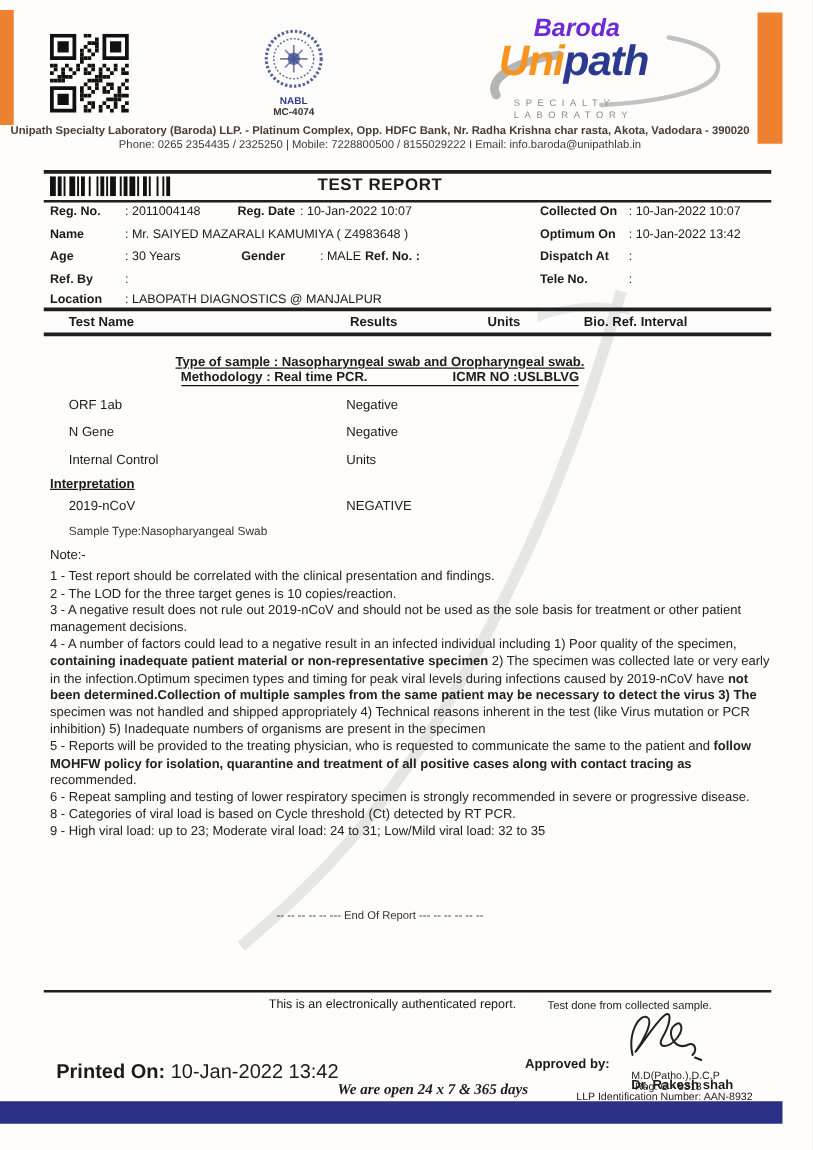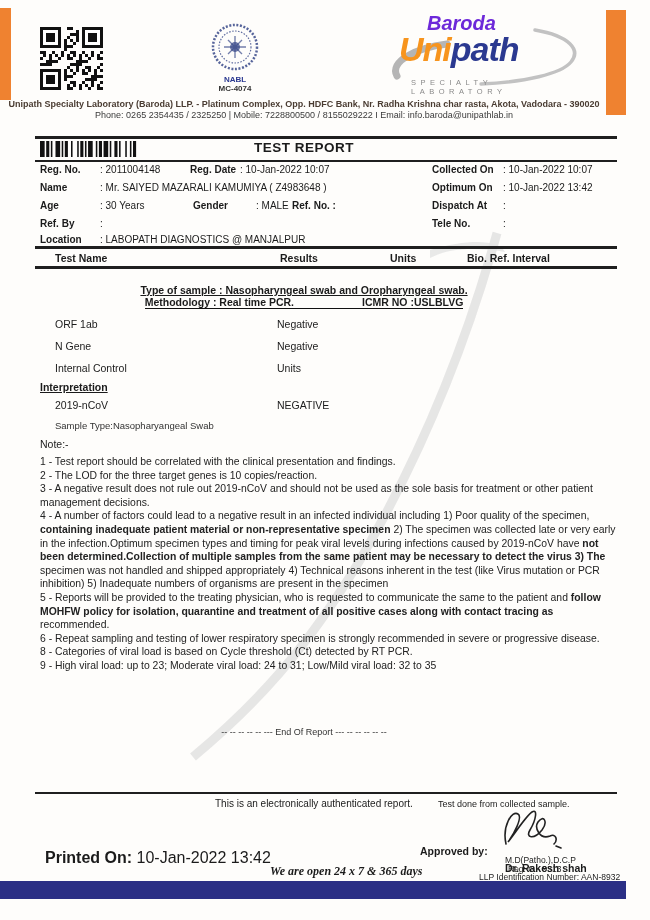--- a/index.html
+++ b/index.html
@@ -290,19 +290,19 @@
 
   <div class="abs" style="left:45px;top:849px;font-size:16px;">
     <span class="b">Printed On:</span>
     <span>10-Jan-2022 13:42</span>
   </div>
 
   <div class="abs b" style="left:420px;top:845px;font-size:10.5px;">Approved by:</div>
   <div class="abs b" style="left:505px;top:843px;font-size:10.5px;margin-top:19px;">Dr. Rakesh shah</div>
   <div class="abs small" style="left:505px;top:855px;color:#222;">M.D(Patho.),D.C.P</div>
   <div class="abs small" style="left:508px;top:864px;color:#222;">Reg: G - 9313</div>
-  <div class="abs small" style="left:455px;top:872px;color:#222;padding-left:24px;">LLP Identification Number: AAN-8932</div>
+  <div class="abs small" style="left:437px;top:872px;color:#222;padding-left:24px;">LLP Identification Number: AAN-8932</div>
   <div class="abs small" style="left:522px;top:880px;color:#222;">Page 1 of 1</div>
 
   <div class="abs" style="left:248px;top:864px;font-size:12px;font-style:italic;font-weight:bold;font-family:'Liberation Serif',serif;margin-left:22px;">We are open 24 x 7 &amp; 365 days</div>
 
   <div class="abs" style="left:0;top:881px;width:626px;height:18px;background:#2b2f85;"></div>
 </div>
 
 </body></html>

